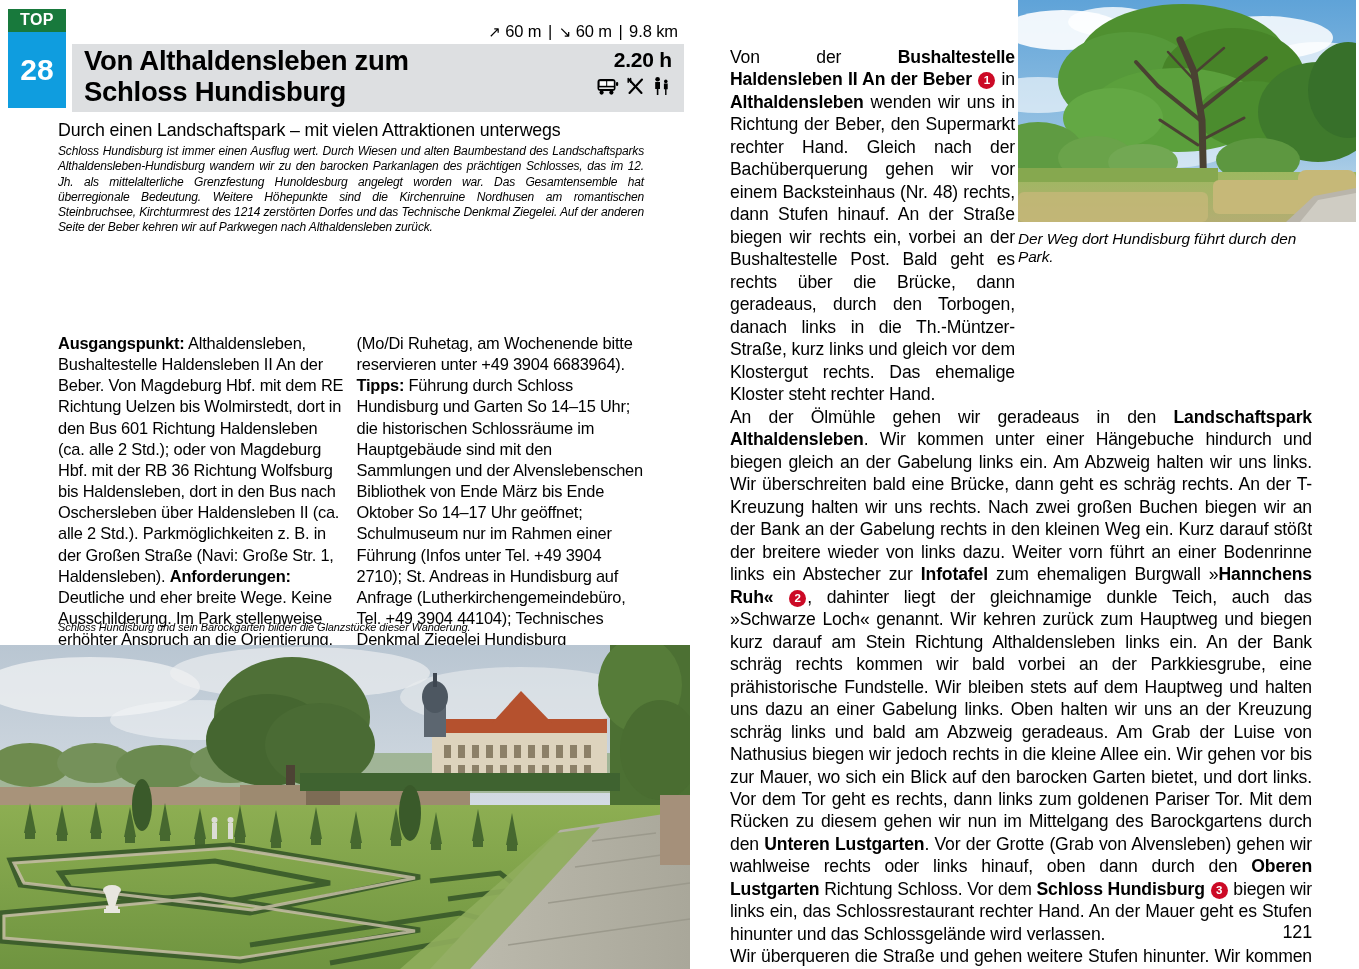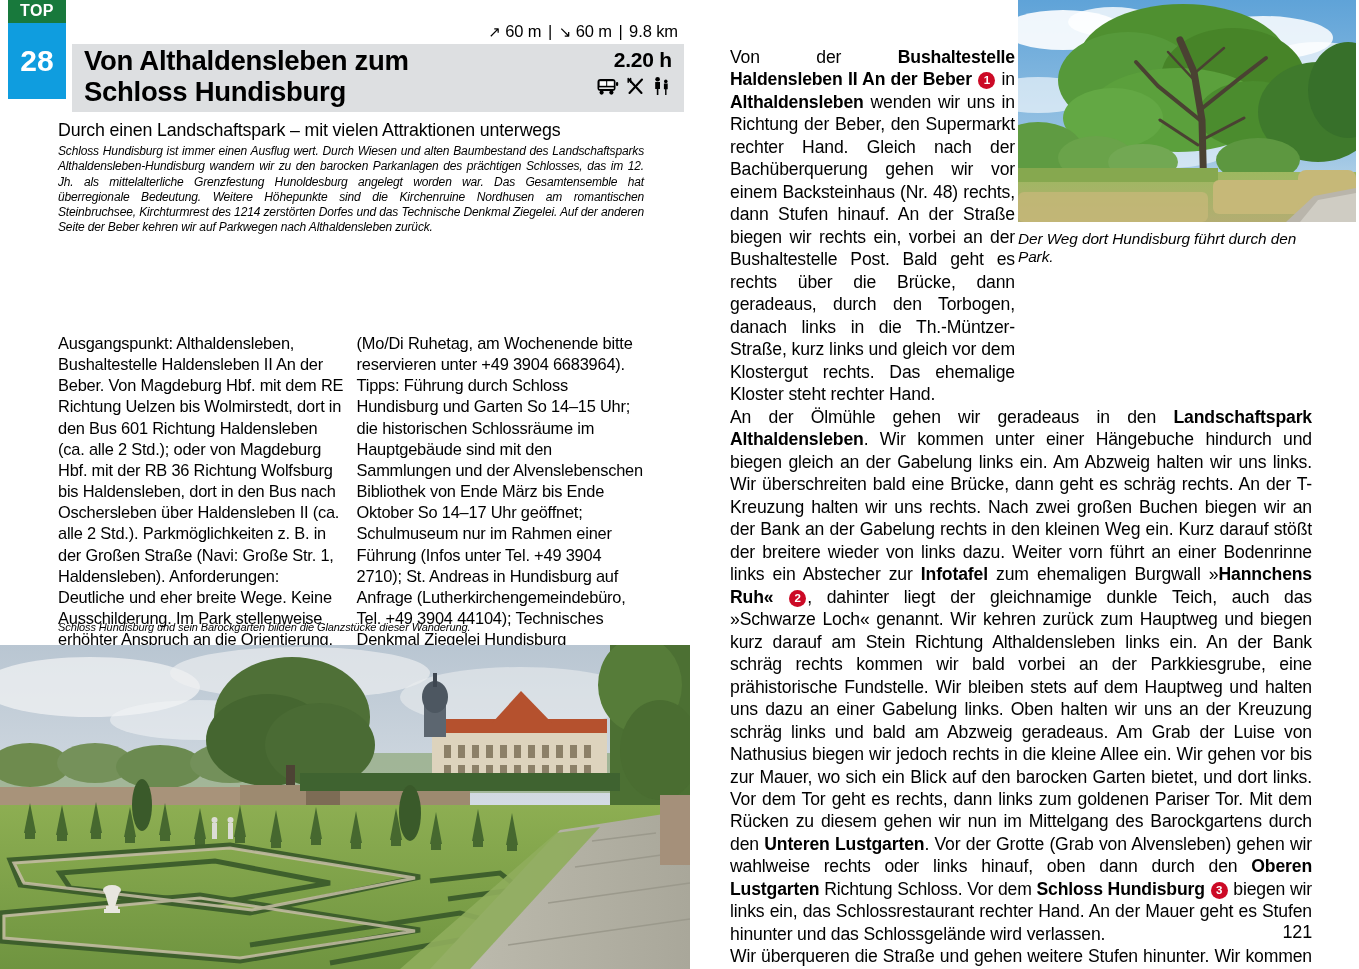--- a/index.html
+++ b/index.html
@@ -41,21 +41,21 @@
   }
   .stats-line .sep { padding: 0 2px; }
   .arrow-up, .arrow-down {
     font-size: 15px;
     display: inline-block;
   }
 
   .badge-col {
     position: absolute;
     left: 8px;
-    top: 0;
+    top: 9px;
     width: 58px;
   }
   .badge-top {
     background: #18793c;
     color: #ffffff;
     font-size: 16px;
     font-weight: bold;
     text-align: center;
     letter-spacing: 0.5px;
     padding: 3px 0 4px 0;
@@ -143,21 +143,21 @@
     width: 586px;
     display: flex;
     gap: 11px;
   }
   .info-col {
     width: 288px;
     font-size: 16.4px;
     line-height: 1.29;
     letter-spacing: -0.2px;
   }
-  .info-col b { font-weight: normal; }
+  .info-col b { font-weight: bold; }
 
   
   .caption-left {
     position: absolute;
     left: 58px;
     top: 621px;
     width: 600px;
     font-size: 11px;
     font-style: italic;
     letter-spacing: -0.1px;

